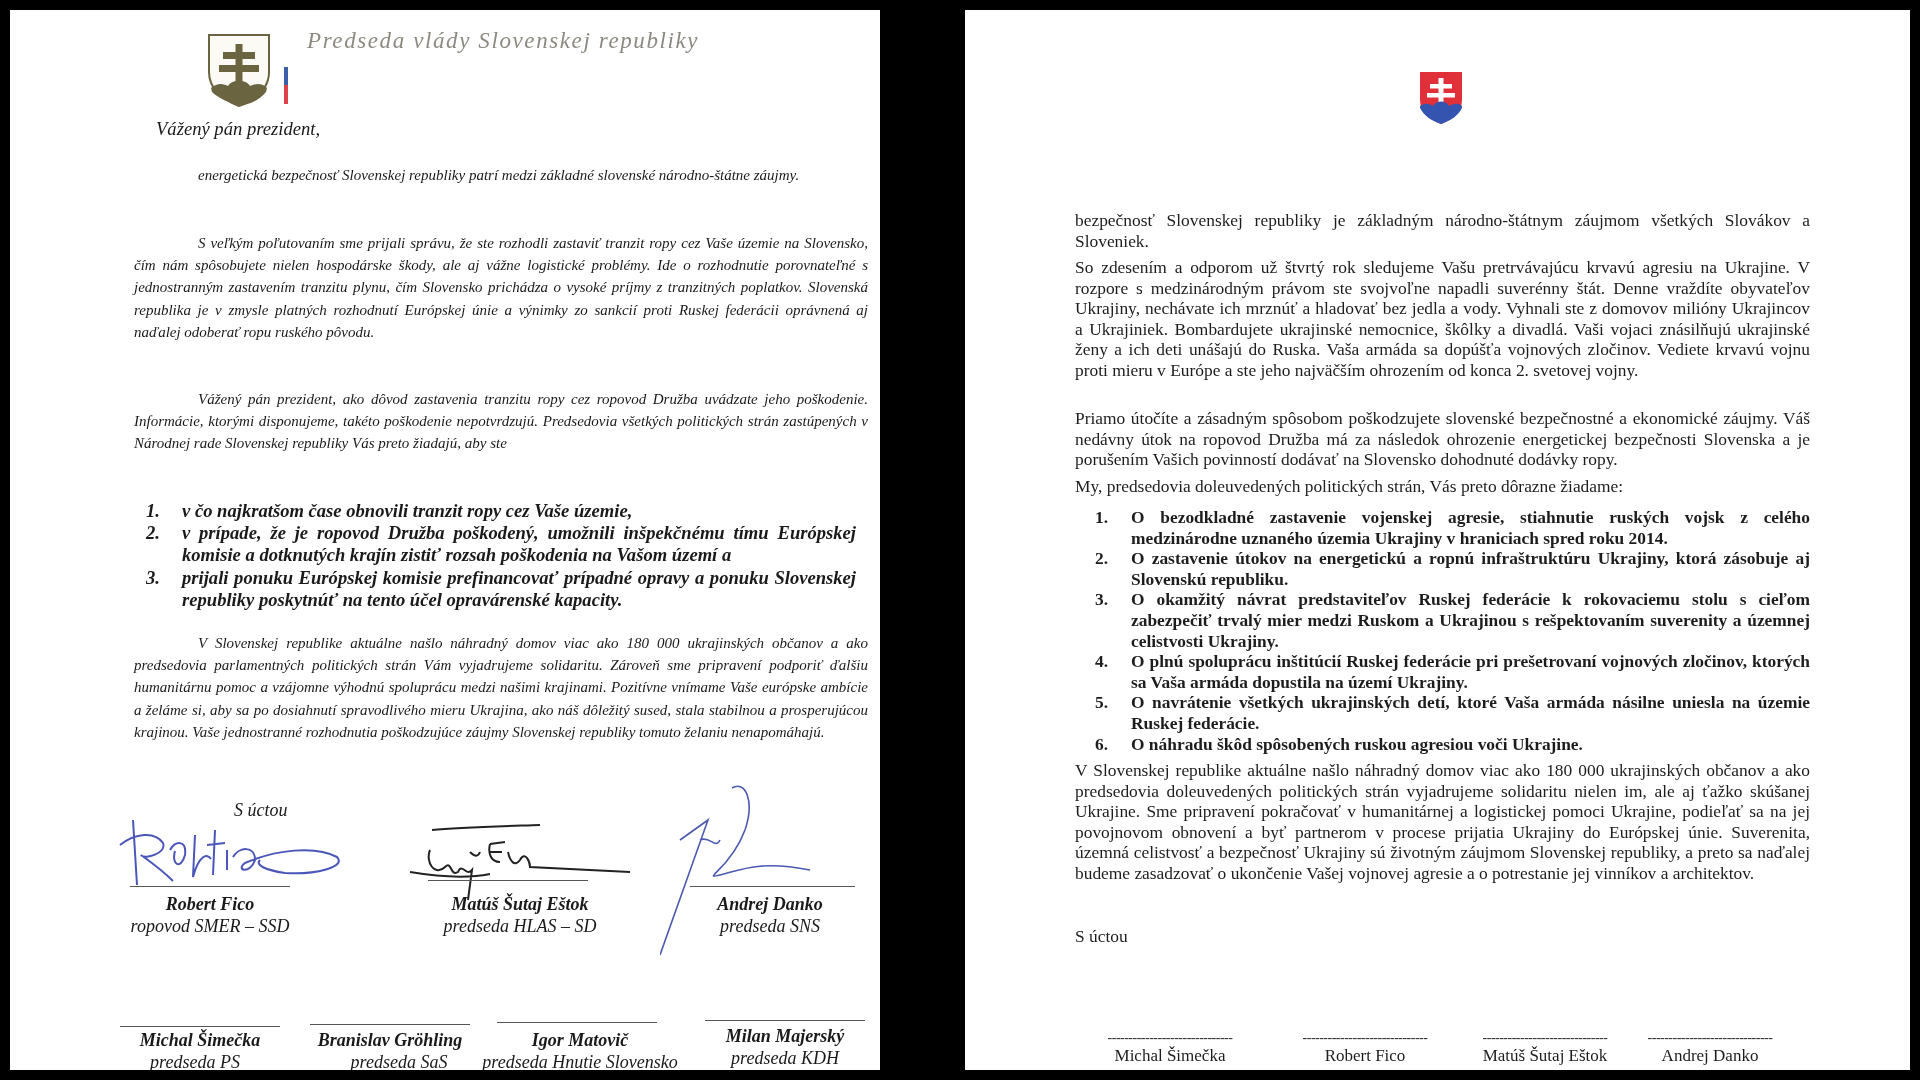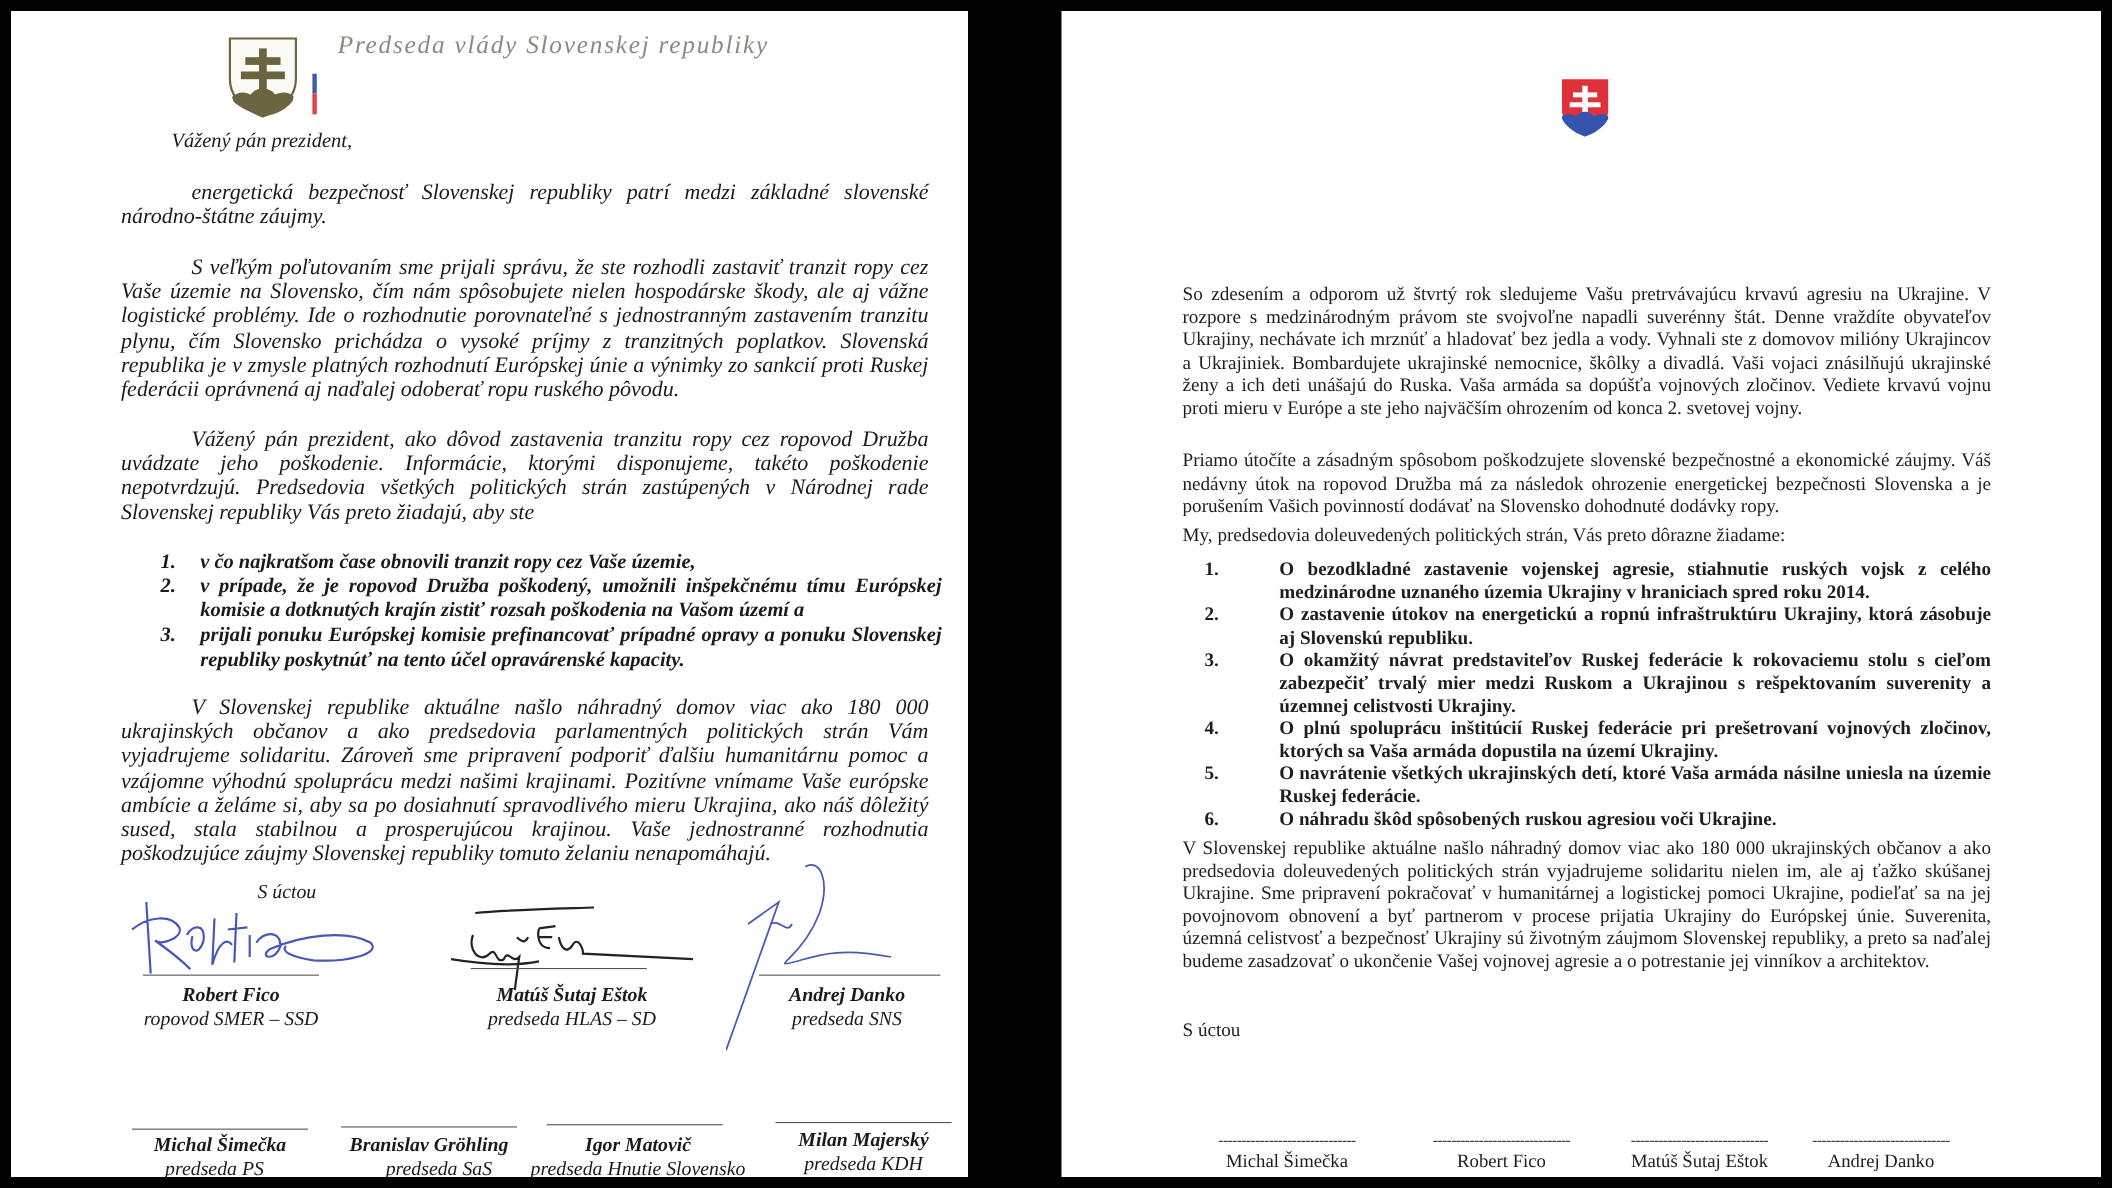--- a/index.html
+++ b/index.html
@@ -9,40 +9,40 @@
   #right-page { left:965px; top:10px; width:945px; height:1060px; }
 
   
   .lt { font-family:"Liberation Serif", serif; font-style:italic; color:#1a1a1a; }
   .lh-title { position:absolute; left:297px; top:18px; font-family:"Liberation Serif", serif; font-size:23px; letter-spacing:1.6px; color:#8c8a80; }
   .lh-crest { position:absolute; left:196px; top:22px; width:66px; height:76px; }
   .lh-flag { position:absolute; left:274px; top:38px; width:4px; height:56px; }
   .lh-flag div { height:33.3%; }
   .date { position:absolute; left:622px; top:84px; font-size:19px; }
   .date .day { font-family:"DejaVu Sans", sans-serif; font-style:normal; color:#3b62b8; font-size:34px; position:relative; top:4px; margin:0 2px; }
-  .para { position:absolute; left:100px; width:734px; font-size:20px; line-height:22.2px; text-align:justify; }
+  .para { position:absolute; left:124px; width:734px; font-size:15px; line-height:22.2px; text-align:justify; }
   .para .ind { display:inline-block; width:64px; }
   .greet { position:absolute; left:146px; top:108px; font-size:18.6px; }
   .req { position:absolute; left:136px; width:710px; font-size:18.6px; line-height:22.2px; font-weight:bold; }
   .req .item { display:flex; }
   .req .num { width:36px; flex:none; }
   .req .txt { flex:1; text-align:justify; }
   .sig-name { position:absolute; font-size:18px; font-weight:bold; text-align:center; }
   .sig-role { position:absolute; font-size:18px; text-align:center; }
   .sig-line { position:absolute; height:1px; background:#555; }
   .s-uctou-l { position:absolute; left:224px; top:790px; font-size:18px; }
 
   
   .rt { font-family:"Liberation Serif", serif; color:#1d1d1d; }
   .r-crest { position:absolute; left:453px; top:60px; width:46px; height:56px; }
   .r-para { position:absolute; left:110px; width:735px; font-size:17.4px; line-height:20.6px; text-align:justify; }
   .r-req { position:absolute; left:130px; width:715px; font-size:17.4px; line-height:20.6px; font-weight:bold; }
   .r-req .item { display:flex; }
   .r-req .num { width:36px; flex:none; }
-  .r-req .txt { flex:1; text-align:justify;margin-left:32px; }
+  .r-req .txt { flex:1; text-align:justify; }
   .r-sig { position:absolute; top:1020px; text-align:center; font-size:17px; }
   .r-sig .dash { letter-spacing:-0.5px; color:#333; font-size:14px; }
 </style>
 </head>
 <body>
 
 <div id="left-page" class="page lt">
   <svg class="lh-crest" viewBox="0 0 66 76">
     <path d="M3 3 H63 V40 C63 58 48 68 33 74 C18 68 3 58 3 40 Z" fill="#fbfaf4" stroke="#6b6440" stroke-width="2"></path>
     <rect x="29.5" y="12" width="7" height="44" fill="#6b6440"></rect>
@@ -124,20 +124,21 @@
 
 <div id="right-page" class="page rt">
   <svg class="r-crest" viewBox="0 0 46 56">
     <path d="M2 2 H44 V30 C44 42 34 50 23 54 C12 50 2 42 2 30 Z" fill="#e0303a"></path>
     <rect x="20.5" y="8" width="5" height="30" fill="#fff"></rect>
     <rect x="12" y="14" width="22" height="4.5" fill="#fff"></rect>
     <rect x="9" y="23" width="28" height="4.5" fill="#fff"></rect>
     <path d="M2 36 C8 32 12 34 15 36 C18 30 28 30 31 36 C34 34 40 32 44 36 L44 38 C40 46 32 51 23 54 C14 51 6 46 2 38 Z" fill="#3454b0"></path>
   </svg>
 
+  <div class="r-para" style="top:200px">bezpečnosť Slovenskej republiky je základným národno-štátnym záujmom všetkých Slovákov a Sloveniek.</div>
   <div class="r-para" style="top:247px">So zdesením a odporom už štvrtý rok sledujeme Vašu pretrvávajúcu krvavú agresiu na Ukrajine. V rozpore s medzinárodným právom ste svojvoľne napadli suverénny štát. Denne vraždíte obyvateľov Ukrajiny, nechávate ich mrznúť a hladovať bez jedla a vody. Vyhnali ste z domovov milióny Ukrajincov a Ukrajiniek. Bombardujete ukrajinské nemocnice, škôlky a divadlá. Vaši vojaci znásilňujú ukrajinské ženy a ich deti unášajú do Ruska. Vaša armáda sa dopúšťa vojnových zločinov. Vediete krvavú vojnu proti mieru v Európe a ste jeho najväčším ohrozením od konca 2. svetovej vojny.</div>
   <div class="r-para" style="top:398px">Priamo útočíte a zásadným spôsobom poškodzujete slovenské bezpečnostné a ekonomické záujmy. Váš nedávny útok na ropovod Družba má za následok ohrozenie energetickej bezpečnosti Slovenska a je porušením Vašich povinností dodávať na Slovensko dohodnuté dodávky ropy.</div>
   <div class="r-para" style="top:466px">My, predsedovia doleuvedených politických strán, Vás preto dôrazne žiadame:</div>
 
   <div class="r-req" style="top:497px">
     <div class="item">
         <span class="num">1.</span>
         <span class="txt">O bezodkladné zastavenie vojenskej agresie, stiahnutie ruských vojsk z celého medzinárodne uznaného územia Ukrajiny v hraniciach spred roku 2014.</span>
       </div>
     <div class="item">

